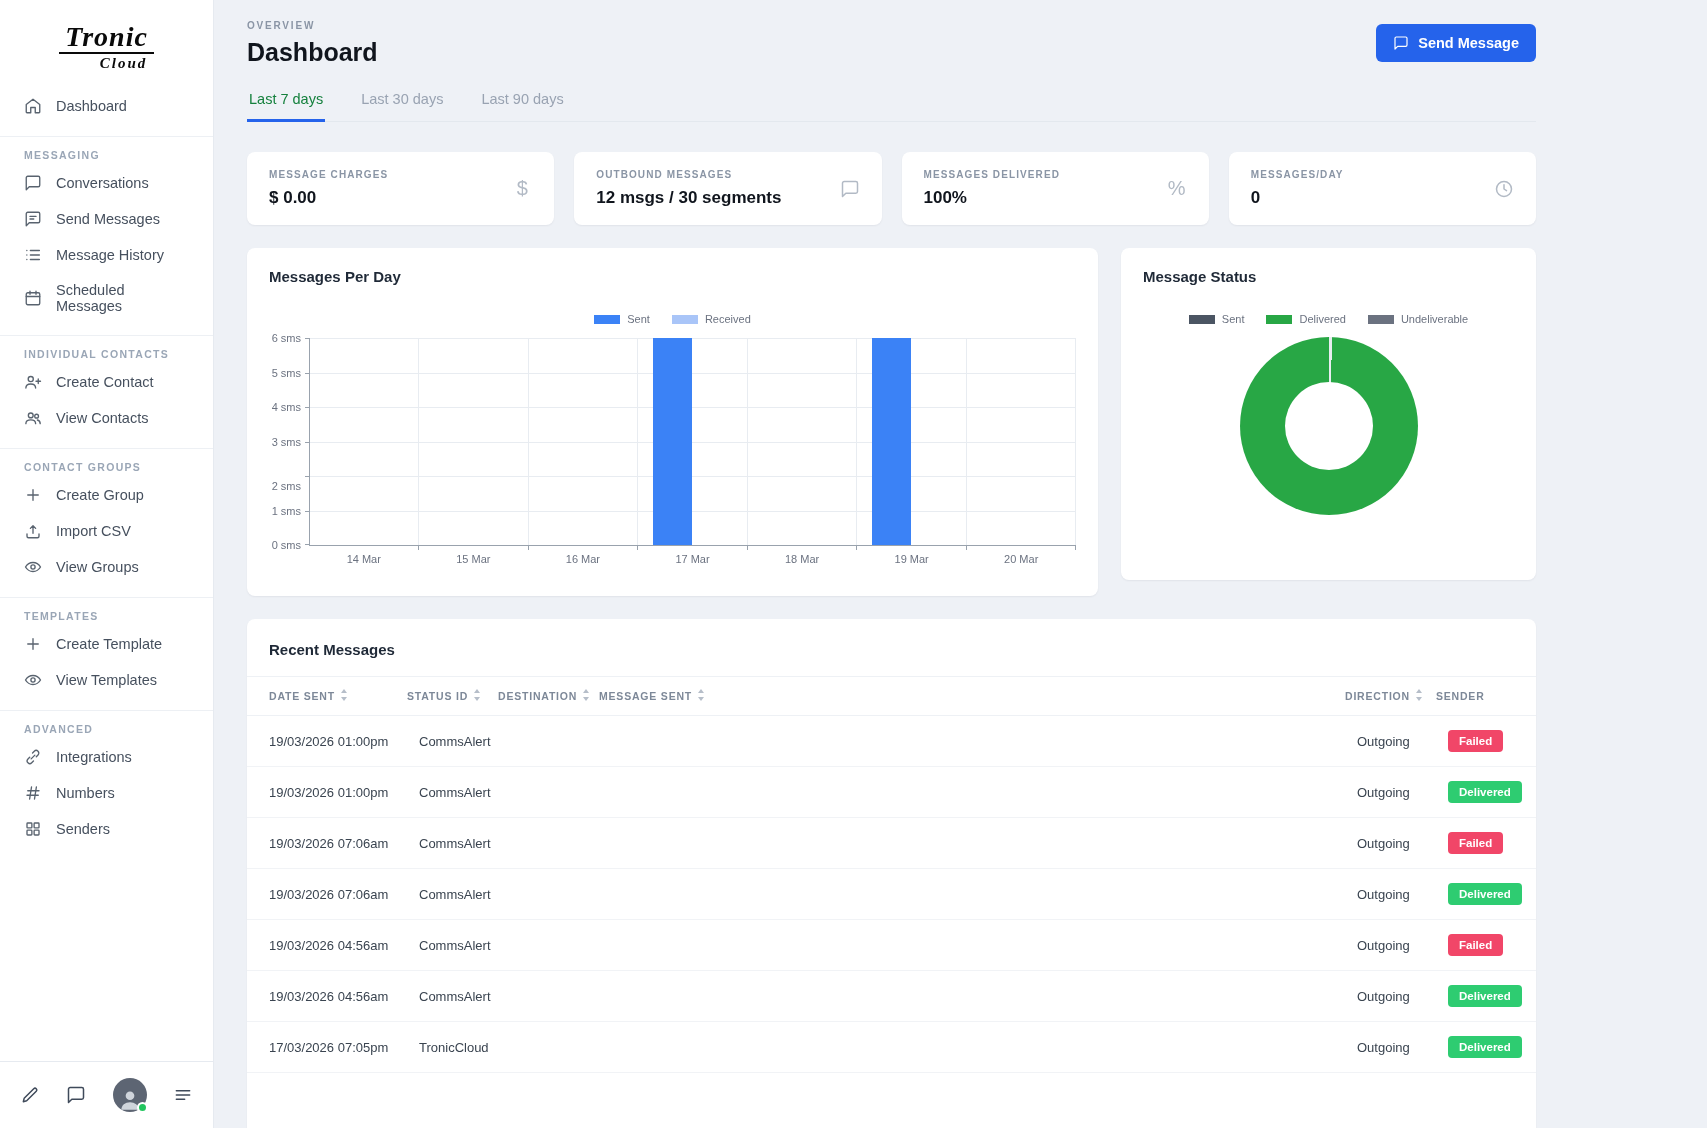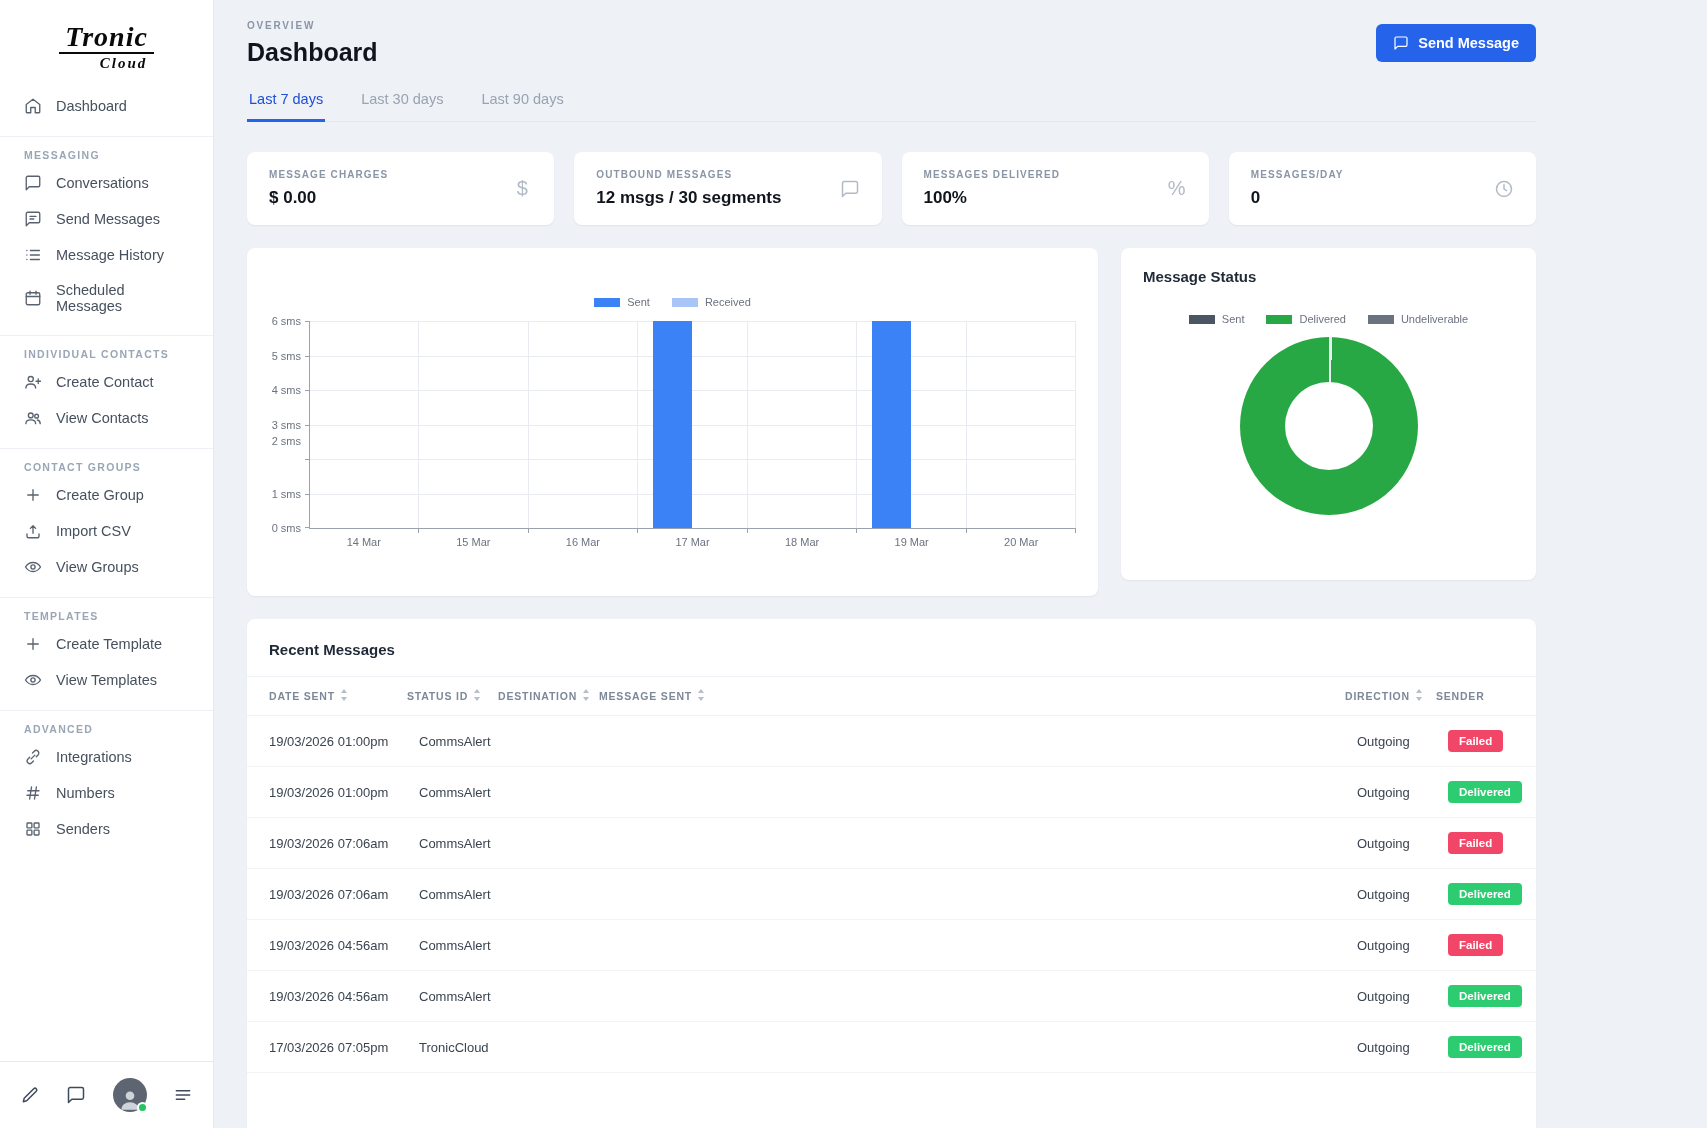--- a/index.html
+++ b/index.html
@@ -38,21 +38,21 @@
   .main{ flex:1; padding:18px 171px 0 33px; overflow:hidden; }
   .header-row{ display:flex; justify-content:space-between; align-items:flex-start; }
   .eyebrow{ font-size:10px; font-weight:bold; letter-spacing:1.8px; color:#8a95a5; margin-top:2px; }
   .page-title{ font-size:25px; font-weight:bold; color:#10151d; margin-top:7px; }
   .send-btn{ display:flex; align-items:center; gap:9px; background:var(--accent); color:#fff;
     border:none; border-radius:6px; padding:11px 17px; font-size:14.5px; font-weight:bold;
     cursor:pointer; margin-top:6px; font-family:inherit; }
   .send-icon{ width:16px; height:16px; display:inline-flex; }
   .tabs{ display:flex; gap:34px; margin-top:24px; border-bottom:1px solid #e3e8ee; }
   .tab{ padding:0 2px 14px; font-size:14.5px; color:#99a3b2; cursor:pointer; position:relative; }
-  .tab.active{ color:#1d4ed8; }
+  .tab.active{ color:#15803d; }
   .tab.active::after{ content:""; position:absolute; left:0; right:0; bottom:-1px; height:3px;
     background:var(--accent); }
   
   .stats{ display:grid; grid-template-columns:repeat(4,1fr); gap:20px; margin-top:30px; }
   .card{ background:#fff; border-radius:8px; box-shadow:0 1px 2px rgba(16,24,40,.06); }
   .stat-card{ padding:17px 22px; display:flex; justify-content:space-between; align-items:center; }
   .stat-label{ font-size:10px; font-weight:bold; letter-spacing:1.1px; color:#8a95a5; }
   .stat-value{ font-size:17px; font-weight:bold; color:#10151d; margin-top:8px; }
   .stat-icon{ color:#b2bac5; width:20px; height:20px; display:inline-flex; align-items:center;
     justify-content:center; }
@@ -339,39 +339,40 @@
           <svg viewBox="0 0 24 24" fill="none" stroke="currentColor" stroke-width="1.8" stroke-linecap="round" stroke-linejoin="round">
             <circle cx="12" cy="12" r="9"></circle>
             <path d="M12 7v5l3 2"></path>
           </svg>
         </span>
       </div>
     </div>
 
   <div class="charts-row">
     <section class="card chart-card">
+      <h2 class="card-title">Messages Per Day</h2>
       <div class="legend" id="bar-legend">
           <span class="legend-item">
             <span class="swatch" style="background: rgb(59, 130, 246);"></span>
             <span class="legend-label">Sent</span>
           </span>
           <span class="legend-item">
             <span class="swatch" style="background: rgb(169, 197, 248);"></span>
             <span class="legend-label">Received</span>
           </span>
         </div>
       <div class="bar-chart" id="bar-chart">
           <div class="ytickmark" style="bottom: 0px;"></div>
           <span class="ytick-label" style="bottom: -6px;">0 sms</span>
           <div class="hgrid" style="bottom: 33.5px;"></div>
           <div class="ytickmark" style="bottom: 33.5px;"></div>
           <span class="ytick-label" style="bottom: 28.5px;">1 sms</span>
           <div class="hgrid" style="bottom: 68px;"></div>
           <div class="ytickmark" style="bottom: 68px;"></div>
-          <span class="ytick-label" style="bottom: 81px; margin-left: 24px;">2 sms</span>
+          <span class="ytick-label" style="bottom: 53px; margin-left: 24px;">2 sms</span>
           <div class="hgrid" style="bottom: 102.5px;"></div>
           <div class="ytickmark" style="bottom: 102.5px;"></div>
           <span class="ytick-label" style="bottom: 97.5px;">3 sms</span>
           <div class="hgrid" style="bottom: 137px;"></div>
           <div class="ytickmark" style="bottom: 137px;"></div>
           <span class="ytick-label" style="bottom: 132px;">4 sms</span>
           <div class="hgrid" style="bottom: 171.5px;"></div>
           <div class="ytickmark" style="bottom: 171.5px;"></div>
           <span class="ytick-label" style="bottom: 166.5px;">5 sms</span>
           <div class="hgrid" style="bottom: 206px;"></div>

